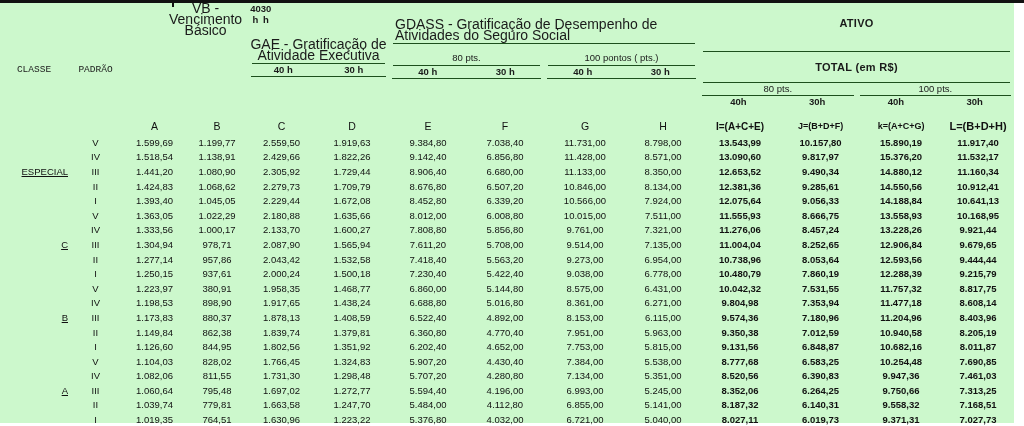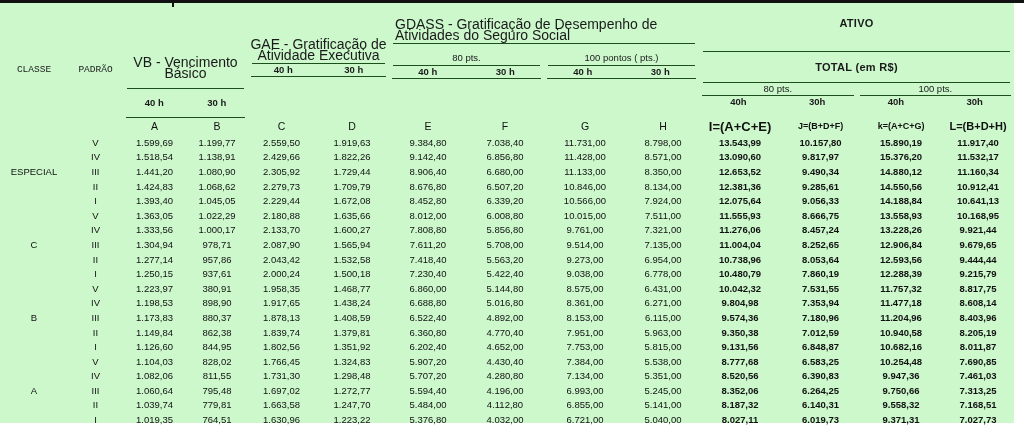--- a/index.html
+++ b/index.html
@@ -67,21 +67,21 @@
   }
   .letter{
     text-align:center;font-size:10.5px;color:#111;
   }
 
   
   .drow td{ height:14.6px; font-size:9.5px; }
   .num{ text-align:center; white-space:nowrap; }
   .num.bold{ font-weight:bold; }
   .padrao{ text-align:center; }
-  .classe{ text-align:center; font-size:10px; }
+  .classe{ text-align:right; font-size:10px;text-decoration:underline; }
   .grp-end td{ border-bottom:1.6px solid #4a4a4a; }
   .hdr-end td{ border-bottom:2.2px solid #111; }
   .last-end td{ border-bottom:2.4px solid #111; }
 </style>
 </head>
 <body>
 
 <div id="sheet">
   <div class="green"></div>
   <div class="top-rule"></div>
@@ -110,21 +110,21 @@
 
         <td rowspan="2" class="hcell hd">
           <div>CLASSE</div>
         </td>
 
         <td rowspan="2" class="hcell hd">
           <div>PADRÃO</div>
         </td>
 
         <td colspan="2" class="hcell" style="height:112px;vertical-align:top;">
-          <div style="height:100%;display:flex;flex-direction:column;justify-content:space-between;">
+          <div style="height:100%;display:flex;flex-direction:row;justify-content:space-between;">
             <div style="flex:0 0 46px"></div>
             <div class="hgroup-title">VB - Vencimento Básico</div>
             <div class="rule"></div>
             <div style="display:flex;">
               <div style="flex:1" class="sub">40 h</div>
               <div style="flex:1" class="sub">30 h</div>
             </div>
             <div class="rule tight"></div>
           </div>
         </td>
@@ -201,21 +201,21 @@
 
       <tr class="hdr-end">
         <td class="letter" style="height:17px">A</td>
         <td class="letter">B</td>
         <td class="letter">C</td>
         <td class="letter">D</td>
         <td class="letter">E</td>
         <td class="letter">F</td>
         <td class="letter">G</td>
         <td class="letter">H</td>
-        <td class="letter" style="font-weight:bold;font-size:13px">I=(A+C+E)</td>
+        <td class="letter" style="font-weight:bold;font-size:10px">I=(A+C+E)</td>
         <td class="letter" style="font-weight:bold;font-size:9px">J=(B+D+F)</td>
         <td class="letter" style="font-weight:bold;font-size:9px">k=(A+C+G)</td>
         <td class="letter" style="font-weight:bold;font-size:11px">L=(B+D+H)</td>
       </tr>
     </tbody>
 
     <tbody id="body-rows">
         <tr class="drow">
           <td class="classe" rowspan="5">ESPECIAL</td>
           <td class="padrao">V</td>

